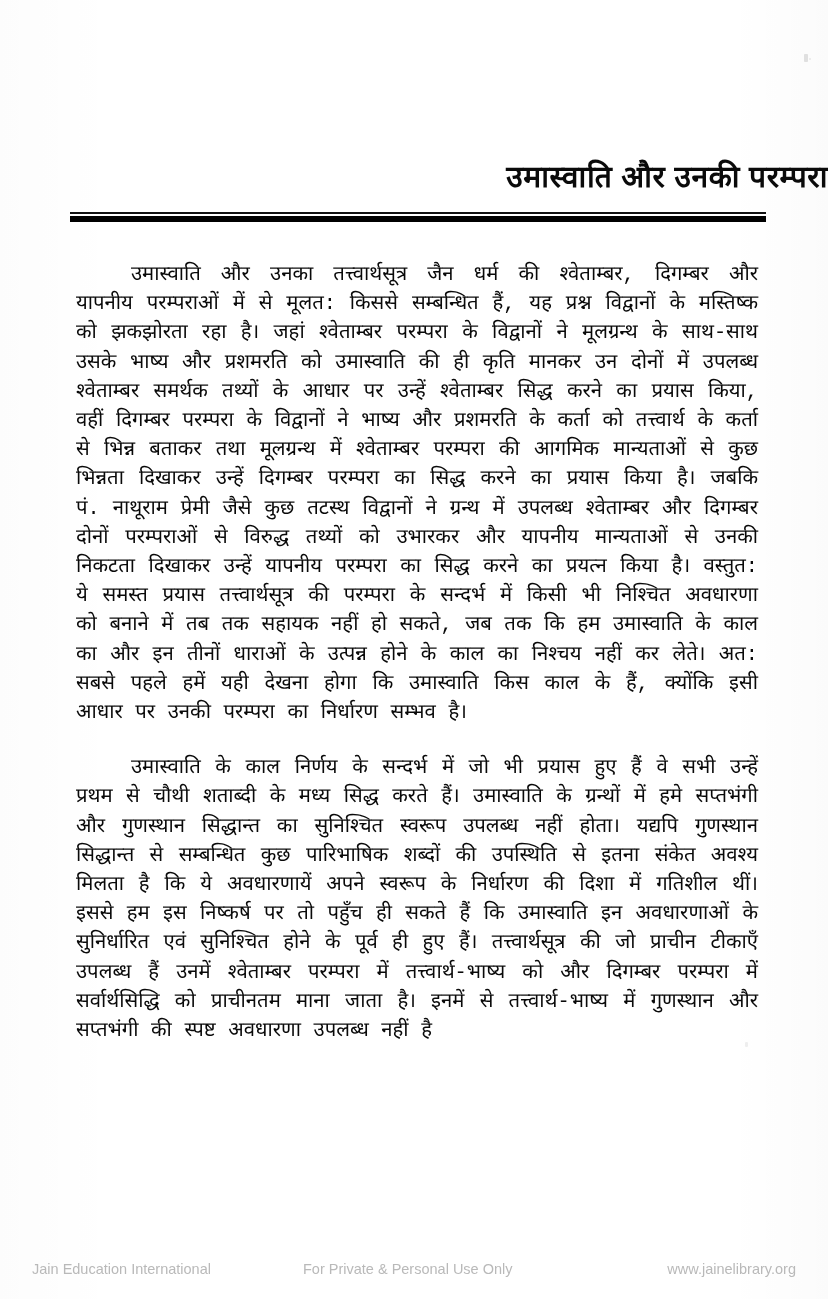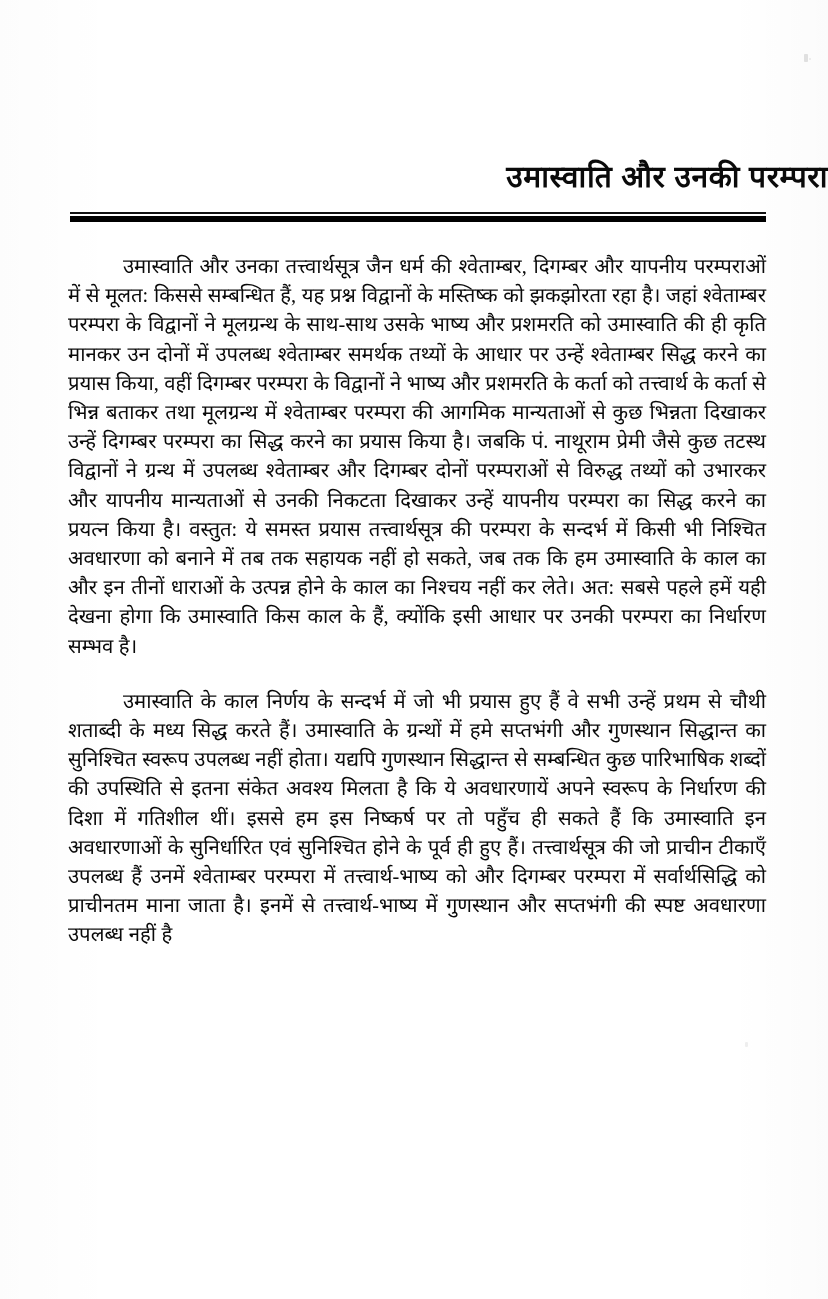--- a/index.html
+++ b/index.html
@@ -70,24 +70,25 @@
     width: 698px;
     font-size: 20.3px;
     line-height: 29.2px;
     text-align: justify;
     text-justify: inter-word;
     color: #090909;
     font-weight: 500;
     -webkit-font-smoothing: none;
   }
   .body-text p {
-    margin: 0;
+    margin: 8px;
     text-indent: 55px;
     
     word-spacing: 0.4px;
+    font-family: Liberation Mono, monospace;
   }
   .body-text p + p {
     margin-top: 26px;
   }
   .body-text p:last-child {
     text-align: justify;
   }
 
   
   .footer {
@@ -125,18 +126,23 @@
   </div>
 
   <div class="rule rule-thin"></div>
   <div class="rule rule-thick"></div>
 
   <div class="body-text">
     <p>उमास्वाति और उनका तत्त्वार्थसूत्र जैन धर्म की श्वेताम्बर, दिगम्बर और यापनीय परम्पराओं में से मूलत: किससे सम्बन्धित हैं, यह प्रश्न विद्वानों के मस्तिष्क को झकझोरता रहा है। जहां श्वेताम्बर परम्परा के विद्वानों ने मूलग्रन्थ के साथ-साथ उसके भाष्य और प्रशमरति को उमास्वाति की ही कृति मान‍कर उन दोनों में उपलब्ध श्वेताम्बर समर्थक तथ्यों के आधार पर उन्हें श्वेताम्बर सिद्ध करने का प्रयास किया, वहीं दिगम्बर परम्परा के विद्वानों ने भाष्य और प्रशमरति के कर्ता को तत्त्वार्थ के कर्ता से भिन्न बताकर तथा मूलग्रन्थ में श्वेताम्बर परम्परा की आगमिक मान्यताओं से कुछ भिन्नता दिखाकर उन्हें दिगम्बर परम्परा का सिद्ध करने का प्रयास किया है। जबकि पं. नाथूराम प्रेमी जैसे कुछ तटस्थ विद्वानों ने ग्रन्थ में उपलब्ध श्वेताम्बर और दिगम्बर दोनों परम्पराओं से विरुद्ध तथ्यों को उभारकर और यापनीय मान्यताओं से उनकी निकटता दिखाकर उन्हें यापनीय परम्परा का सिद्ध करने का प्रयत्न किया है। वस्तुत: ये समस्त प्रयास तत्त्वार्थसूत्र की परम्परा के सन्दर्भ में किसी भी निश्चित अवधारणा को बनाने में तब तक सहायक नहीं हो सकते, जब तक कि हम उमास्वाति के काल का और इन तीनों धाराओं के उत्पन्न होने के काल का निश्चय नहीं कर लेते। अत: सबसे पहले हमें यही देखना होगा कि उमास्वाति किस काल के हैं, क्योंकि इसी आधार पर उनकी परम्परा का निर्धारण सम्भव है।</p>
     <p>उमास्वाति के काल निर्णय के सन्दर्भ में जो भी प्रयास हुए हैं वे सभी उन्हें प्रथम से चौथी शताब्दी के मध्य सिद्ध करते हैं। उमास्वाति के ग्रन्थों में हमे सप्तभंगी और गुणस्थान सिद्धान्त का सुनिश्चित स्वरूप उपलब्ध नहीं होता। यद्यपि गुणस्थान सिद्धान्त से सम्बन्धित कुछ पारिभाषिक शब्दों की उपस्थिति से इतना संकेत अवश्य मिलता है कि ये अवधारणायें अपने स्वरूप के निर्धारण की दिशा में गतिशील थीं। इससे हम इस निष्कर्ष पर तो पहुँच ही सकते हैं कि उमास्वाति इन अवधारणाओं के सुनिर्धारित एवं सुनिश्चित होने के पूर्व ही हुए हैं। तत्त्वार्थसूत्र की जो प्राचीन टीकाएँ उपलब्ध हैं उनमें श्वेताम्बर परम्परा में तत्त्वार्थ-भाष्य को और दिगम्बर परम्परा में सर्वार्थसिद्धि को प्राचीनतम माना जाता है। इनमें से तत्त्वार्थ-भाष्य में गुणस्थान और सप्तभंगी की स्पष्ट अवधारणा उपलब्ध नहीं है</p>
   </div>
 
+  <div class="footer">
+    <span class="footer-left">Jain Education International</span>
+    <span class="footer-center">For Private &amp; Personal Use Only</span>
+    <span class="footer-right">www.jainelibrary.org</span>
+  </div>
 
   <div class="speck speck-a"></div>
   <div class="speck speck-b"></div>
   <div class="speck speck-c"></div>
 
 </div>
 
 </body></html>

